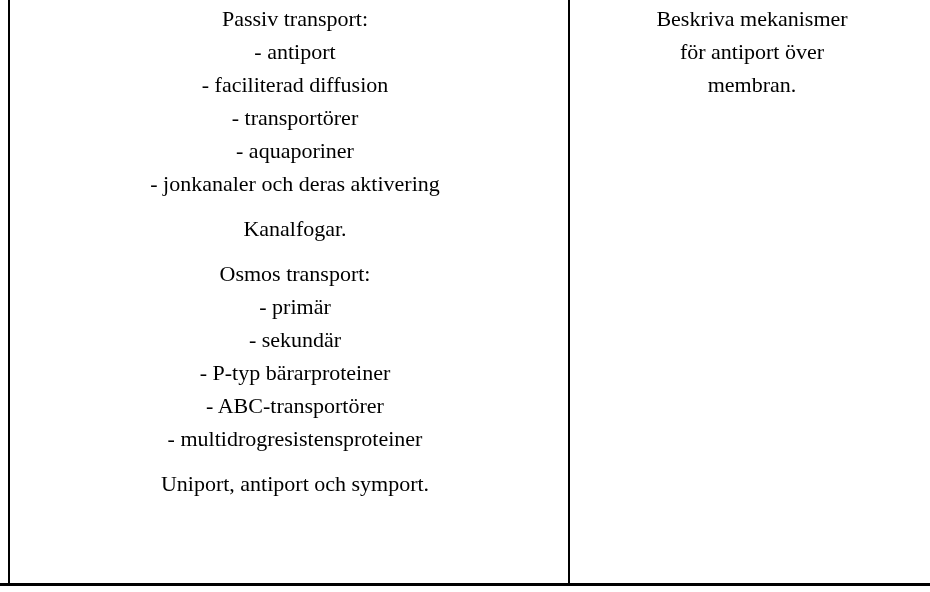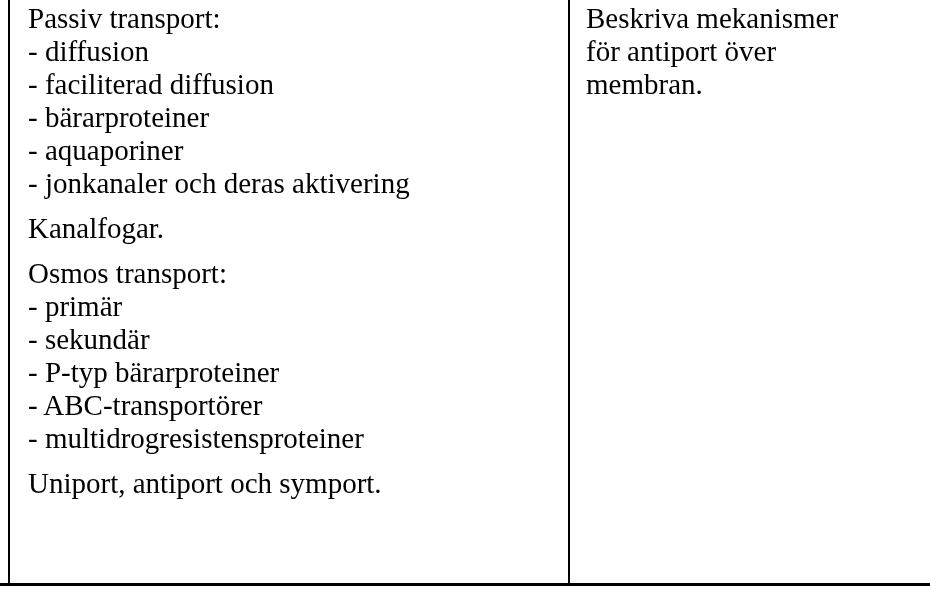--- a/index.html
+++ b/index.html
@@ -20,24 +20,25 @@
     top: 0;
     left: 0;
     width: 930px;
     height: 583px;
     border-bottom: 3px solid #000000;
     display: flex;
     box-sizing: content-box;
   }
   .cell {
     box-sizing: border-box;
-    font-size: 29px;
+    font-size: 22px;
     line-height: 33px;
     padding-top: 2px;
     overflow: hidden;
+    text-align: center;
   }
   .cell-left {
     margin-left: 8px;
     width: 562px;
     border-left: 2px solid #000000;
     border-right: 2px solid #000000;
     padding-left: 18px;
     padding-right: 6px;
   }
   .cell-right {
@@ -56,23 +57,23 @@
   }
 </style>
 </head>
 <body>
 
 <div class="table">
 
   <div class="cell cell-left">
     <div class="para">
         <div class="line">Passiv transport:</div>
-        <div class="line">- diffusion</div>
+        <div class="line">- antiport</div>
         <div class="line">- faciliterad diffusion</div>
-        <div class="line">- bärarproteiner</div>
+        <div class="line">- transportörer</div>
         <div class="line">- aquaporiner</div>
         <div class="line">- jonkanaler och deras aktivering</div>
       </div>
     <div class="para">
         <div class="line">Kanalfogar.</div>
       </div>
     <div class="para">
         <div class="line">Osmos transport:</div>
         <div class="line">- primär</div>
         <div class="line">- sekundär</div>

